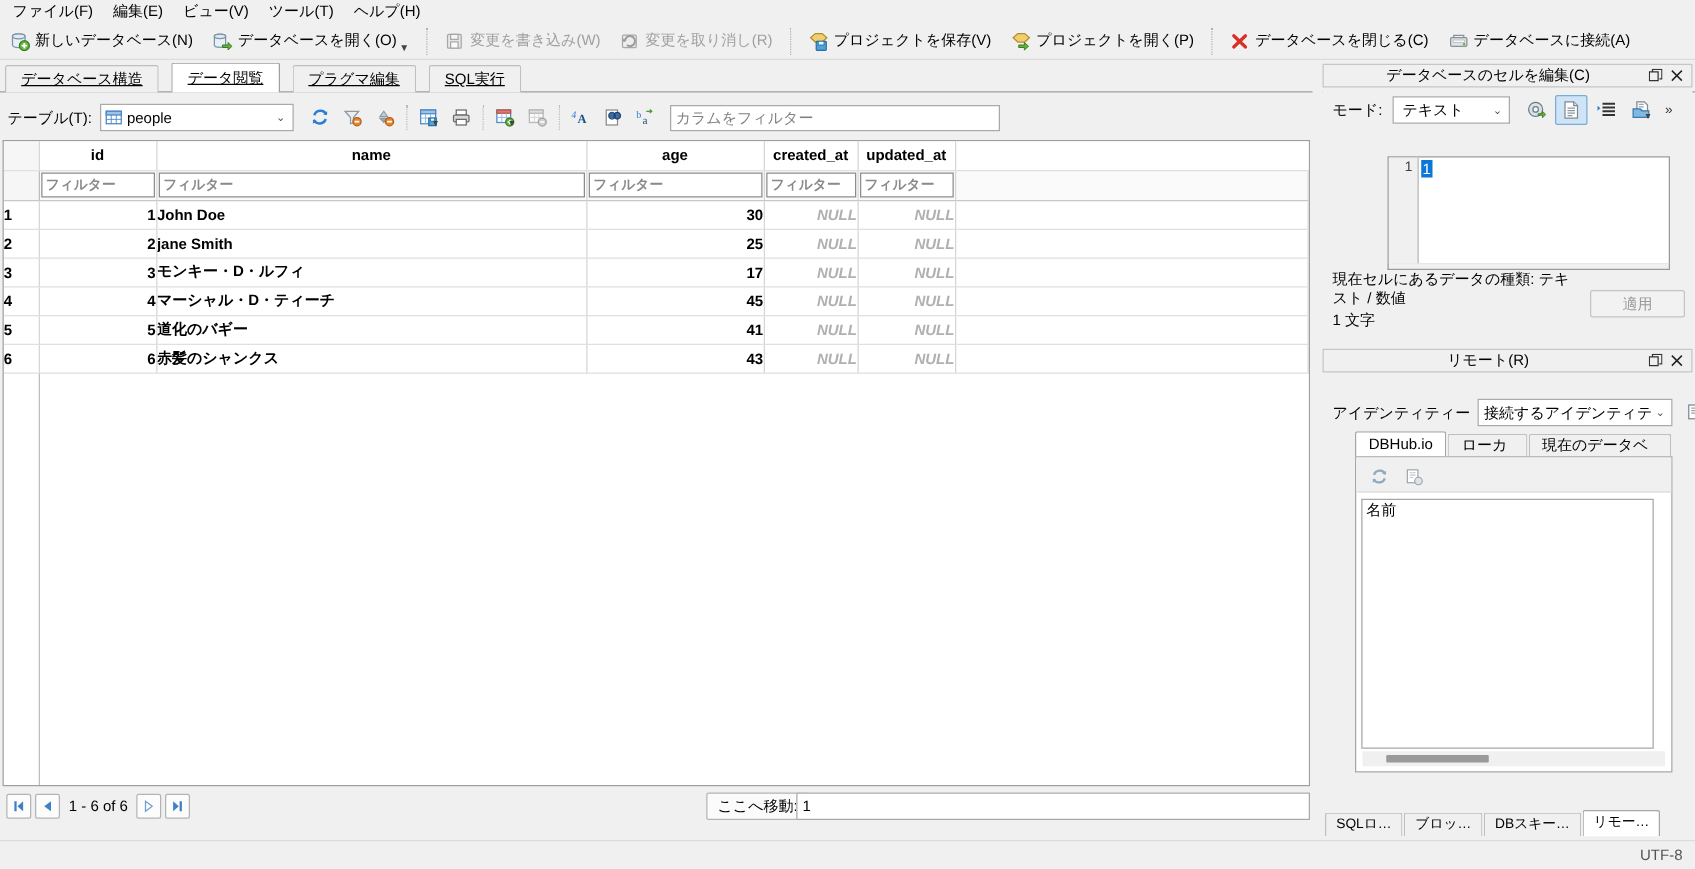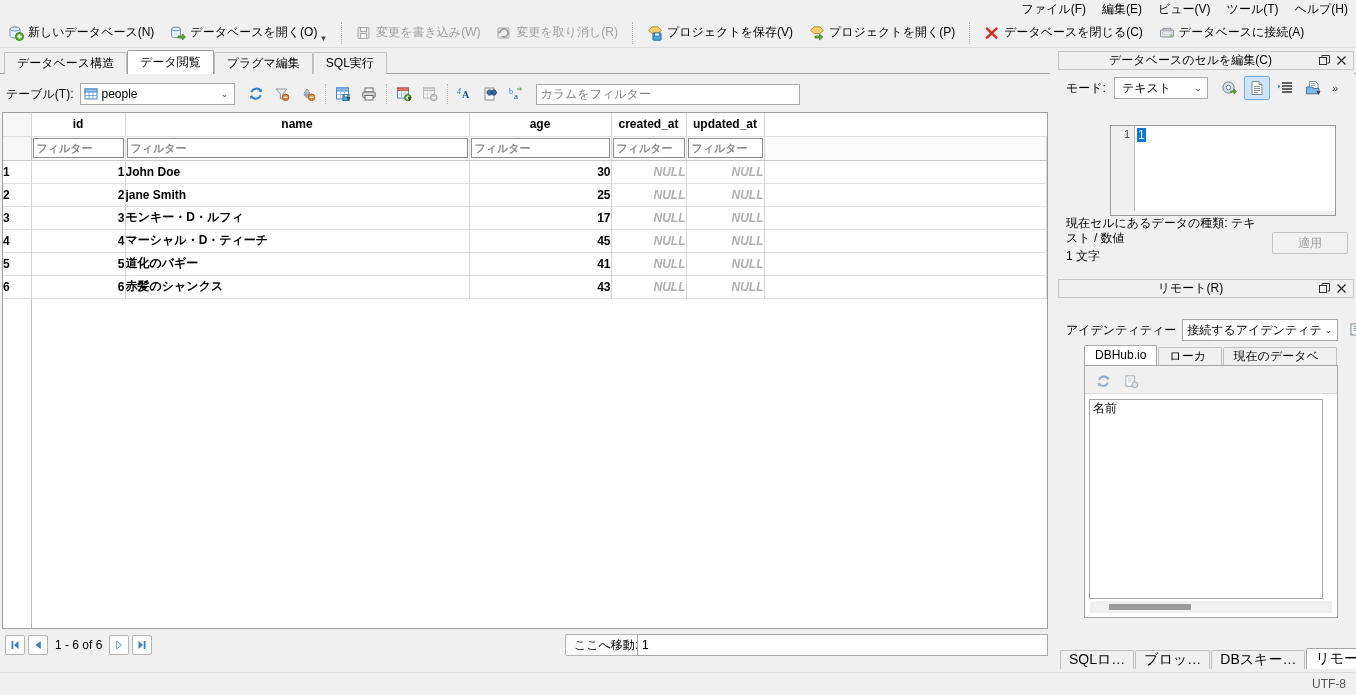--- a/index.html
+++ b/index.html
@@ -14,21 +14,20 @@
     -webkit-font-smoothing: none;
   }
   #app { position: relative; width: 1356px; height: 695px; background: #f0f0f0; }
 
   
   .menubar {
     position: absolute; left: 0; top: 0; width: 1356px; height: 18px;
     background: #f0f0f0;
     display: flex; align-items: center;
     padding-left: 2px;
-    justify-content: flex-end;
   }
   .menu-item {
     padding: 1px 8px; font-size: 12px; line-height: 16px; white-space: nowrap;
     cursor: default;
   }
 
   
   .toolbar {
     position: absolute; left: 0; top: 18px; width: 1356px; height: 30px;
     background: #f0f0f0;
@@ -59,23 +58,23 @@
     position: absolute; left: 0; top: 49px; width: 1356px; height: 25px;
     background: #f0f0f0;
     display: flex; align-items: flex-end;
     padding-left: 4px;
     border-bottom: 1px solid #a0a0a0;
   }
   .tab {
     height: 22px; line-height: 20px; padding: 0 12px;
     background: #f0f0f0;
     border: 1px solid #bfbfbf; border-bottom: none;
-    margin-right: 0; font-size: 12px; cursor: default;
+    margin-right: 10px; font-size: 12px; cursor: default;
     border-radius: 2px 2px 0 0;
-    position: relative; top: 1px;
+    position: relative; top: 1px; text-decoration: underline;
   }
   .tab.active {
     background: #ffffff; height: 24px; line-height: 22px;
     border-color: #a0a0a0; top: 1px; z-index: 2;
   }
 
   
   .browsebar {
     position: absolute; left: 0; top: 81px; width: 1048px; height: 26px;
     display: flex; align-items: center; gap: 0px;
@@ -241,21 +240,21 @@
     position: absolute; left: 19px; top: 3px; width: 82px; height: 6px;
     background: #9a9a9a; border-radius: 1px;
   }
 
   
   .status-tabs {
     position: absolute; left: 1060px; top: 647px; width: 296px; height: 22px;
     display: flex; align-items: flex-end;
   }
   .stab {
-    height: 19px; line-height: 17px; padding: 0 8px; font-size: 14px;
+    height: 19px; line-height: 17px; padding: 0 8px; font-size: 11px;
     border: 1px solid #bfbfbf; border-bottom: none; background: #f0f0f0;
     margin-right: 1px; cursor: default; border-radius: 2px 2px 0 0;
     white-space: nowrap;
   }
   .stab.active { background: #fff; border-color: #a6a6a6; height: 21px; line-height: 19px; }
   .statusbar {
     position: absolute; left: 0; top: 672px; width: 1356px; height: 23px;
     background: #f0f0f0; border-top: 1px solid #dcdcdc;
     display: flex; align-items: center; justify-content: flex-end;
     padding-right: 10px; font-size: 12px; color: #555;

